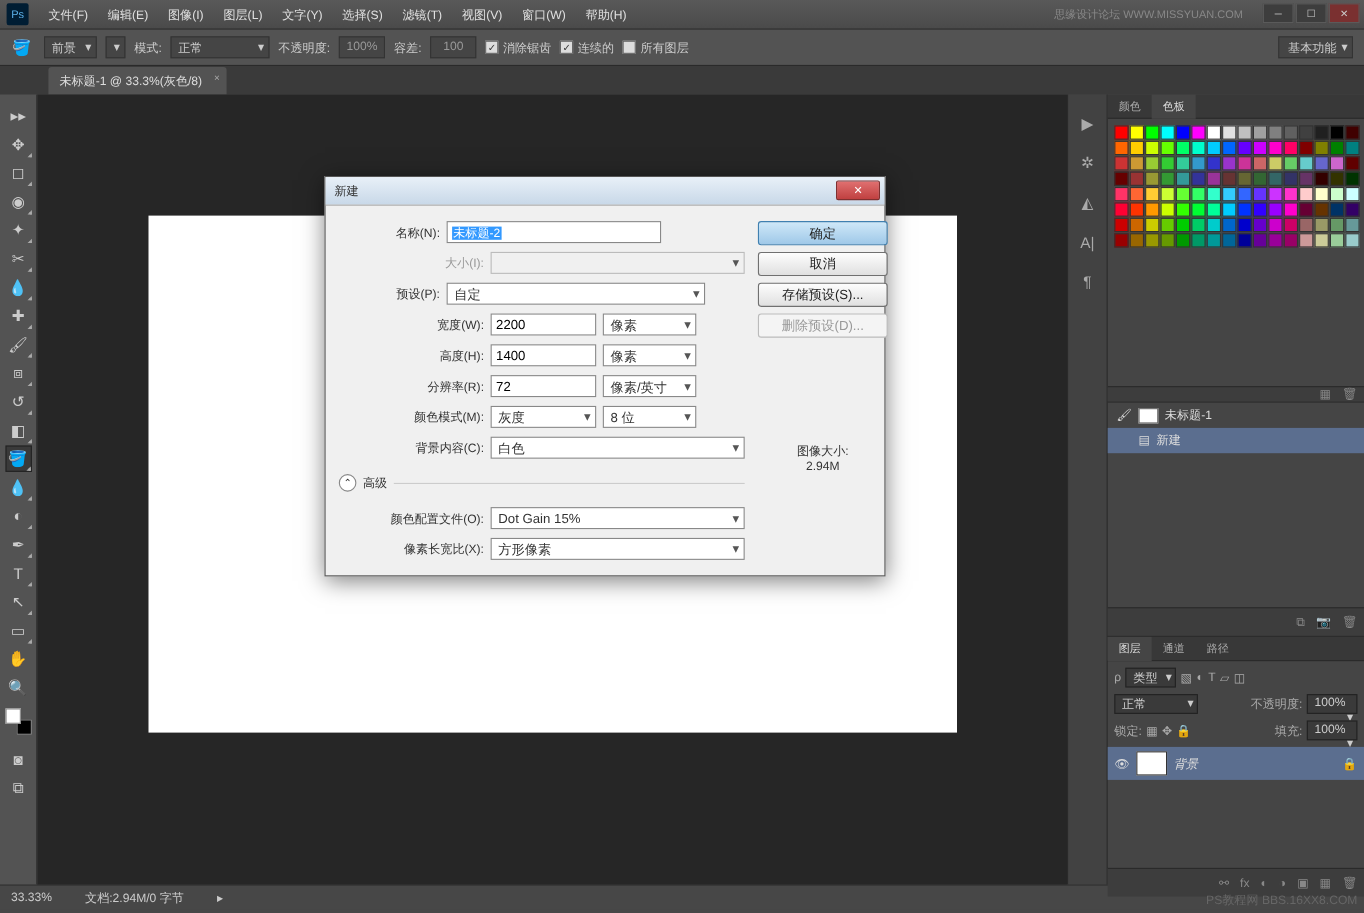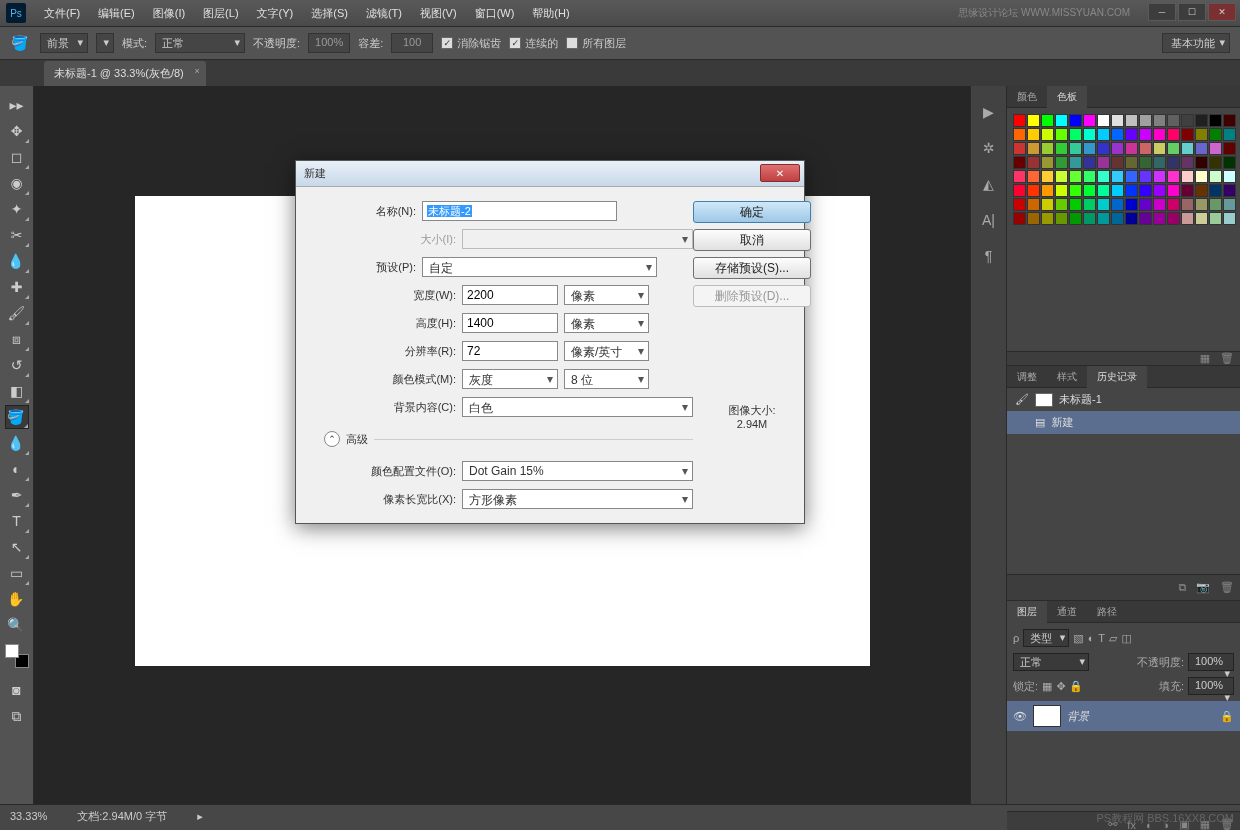--- a/index.html
+++ b/index.html
@@ -52,21 +52,21 @@
 .layer-item .thumb2{width:28px;height:22px;background:#fff;border:1px solid #333}
 .layer-item .lock{margin-left:auto;color:#aaa}
 .status-bar{height:23px;background:#474747;border-top:1px solid #2a2a2a;display:flex;align-items:center;padding:0 10px;gap:30px;color:#ccc;font-size:10px}
 .panel-footer{height:26px;background:#3d3d3d;border-top:1px solid #2a2a2a;display:flex;align-items:center;justify-content:flex-end;padding:0 6px;gap:10px;color:#888;font-size:11px}
 .sep{flex:1}
 
 
 .dialog{position:absolute;left:295px;top:160px;width:510px;background:#f0f0f0;border:1px solid #555;box-shadow:0 4px 20px rgba(0,0,0,.5)}
 .dlg-title{height:26px;background:linear-gradient(#e8f0f8,#c8d8e8);display:flex;align-items:center;padding:0 8px;border-bottom:1px solid #aaa;color:#333;font-size:12px;position:relative}
 .dlg-close{position:absolute;right:4px;top:3px;width:40px;height:18px;background:linear-gradient(#e07070,#c04040);border:1px solid #803030;border-radius:2px;display:flex;align-items:center;justify-content:center;color:#fff;font-size:10px}
-.dlg-body{padding:14px 28px;display:flex;gap:0;color:#333;font-size:12px}
+.dlg-body{padding:14px 12px;display:flex;gap:12px;color:#333;font-size:12px}
 .dlg-left{flex:1;display:flex;flex-direction:column;gap:8px}
 .dlg-right{width:120px;display:flex;flex-direction:column;gap:6px;align-items:center}
 .form-row{display:flex;align-items:center;gap:6px}
 .form-label{width:92px;text-align:right}
 .form-label.dim{color:#999}
 .form-input{border:1px solid #888;background:#fff;padding:2px 4px;height:20px;font-size:12px}
 .form-input.w1{width:195px}
 .form-input.w2{width:96px}
 .form-select{border:1px solid #888;background:#fff;padding:2px 16px 2px 6px;height:20px;font-size:12px;position:relative;display:inline-block}
 .form-select::after{content:"▾";position:absolute;right:4px;color:#555}
@@ -320,25 +320,20 @@
         <div class="swatch" style="background: rgb(153, 204, 204);"></div>
       </div>
     <div style="flex:0 0 120px"></div>
 
     <div class="panel-footer">
       <span>▦</span>
       <span>🗑</span>
     </div>
 
     <div class="panel-section">
-      <div class="panel-tabs">
-        <div class="panel-tab">调整</div>
-        <div class="panel-tab">样式</div>
-        <div class="panel-tab active">历史记录</div>
-      </div>
       <div class="hist-row">
         <span>🖌</span>
         <div class="thumb"></div>
         <span>未标题-1</span>
       </div>
       <div class="hist-row sel">
         <span style="width:14px"></span>
         <span>▤</span>
         <span>新建</span>
       </div>

